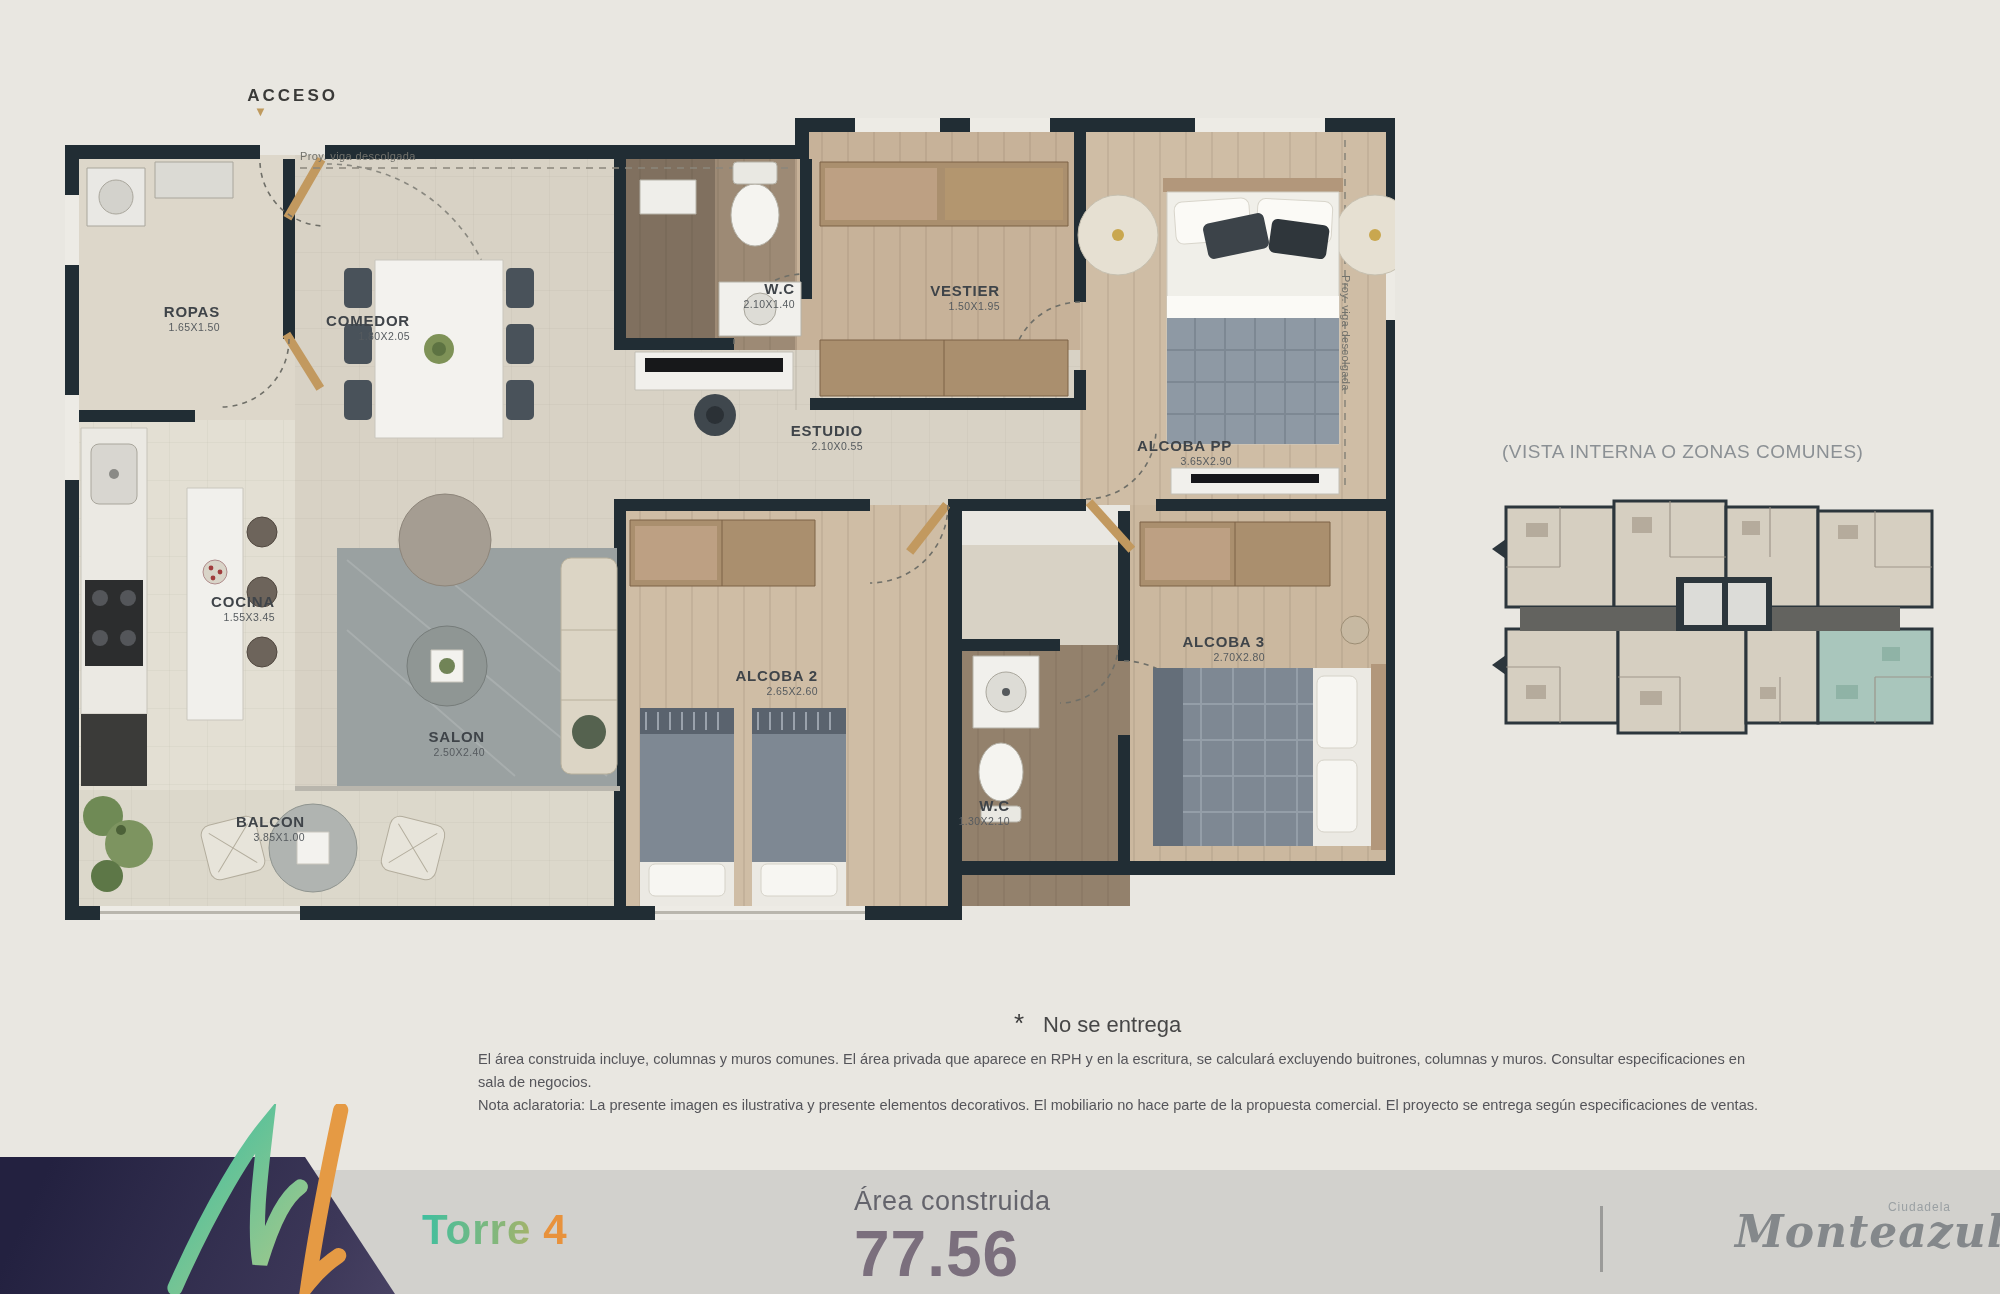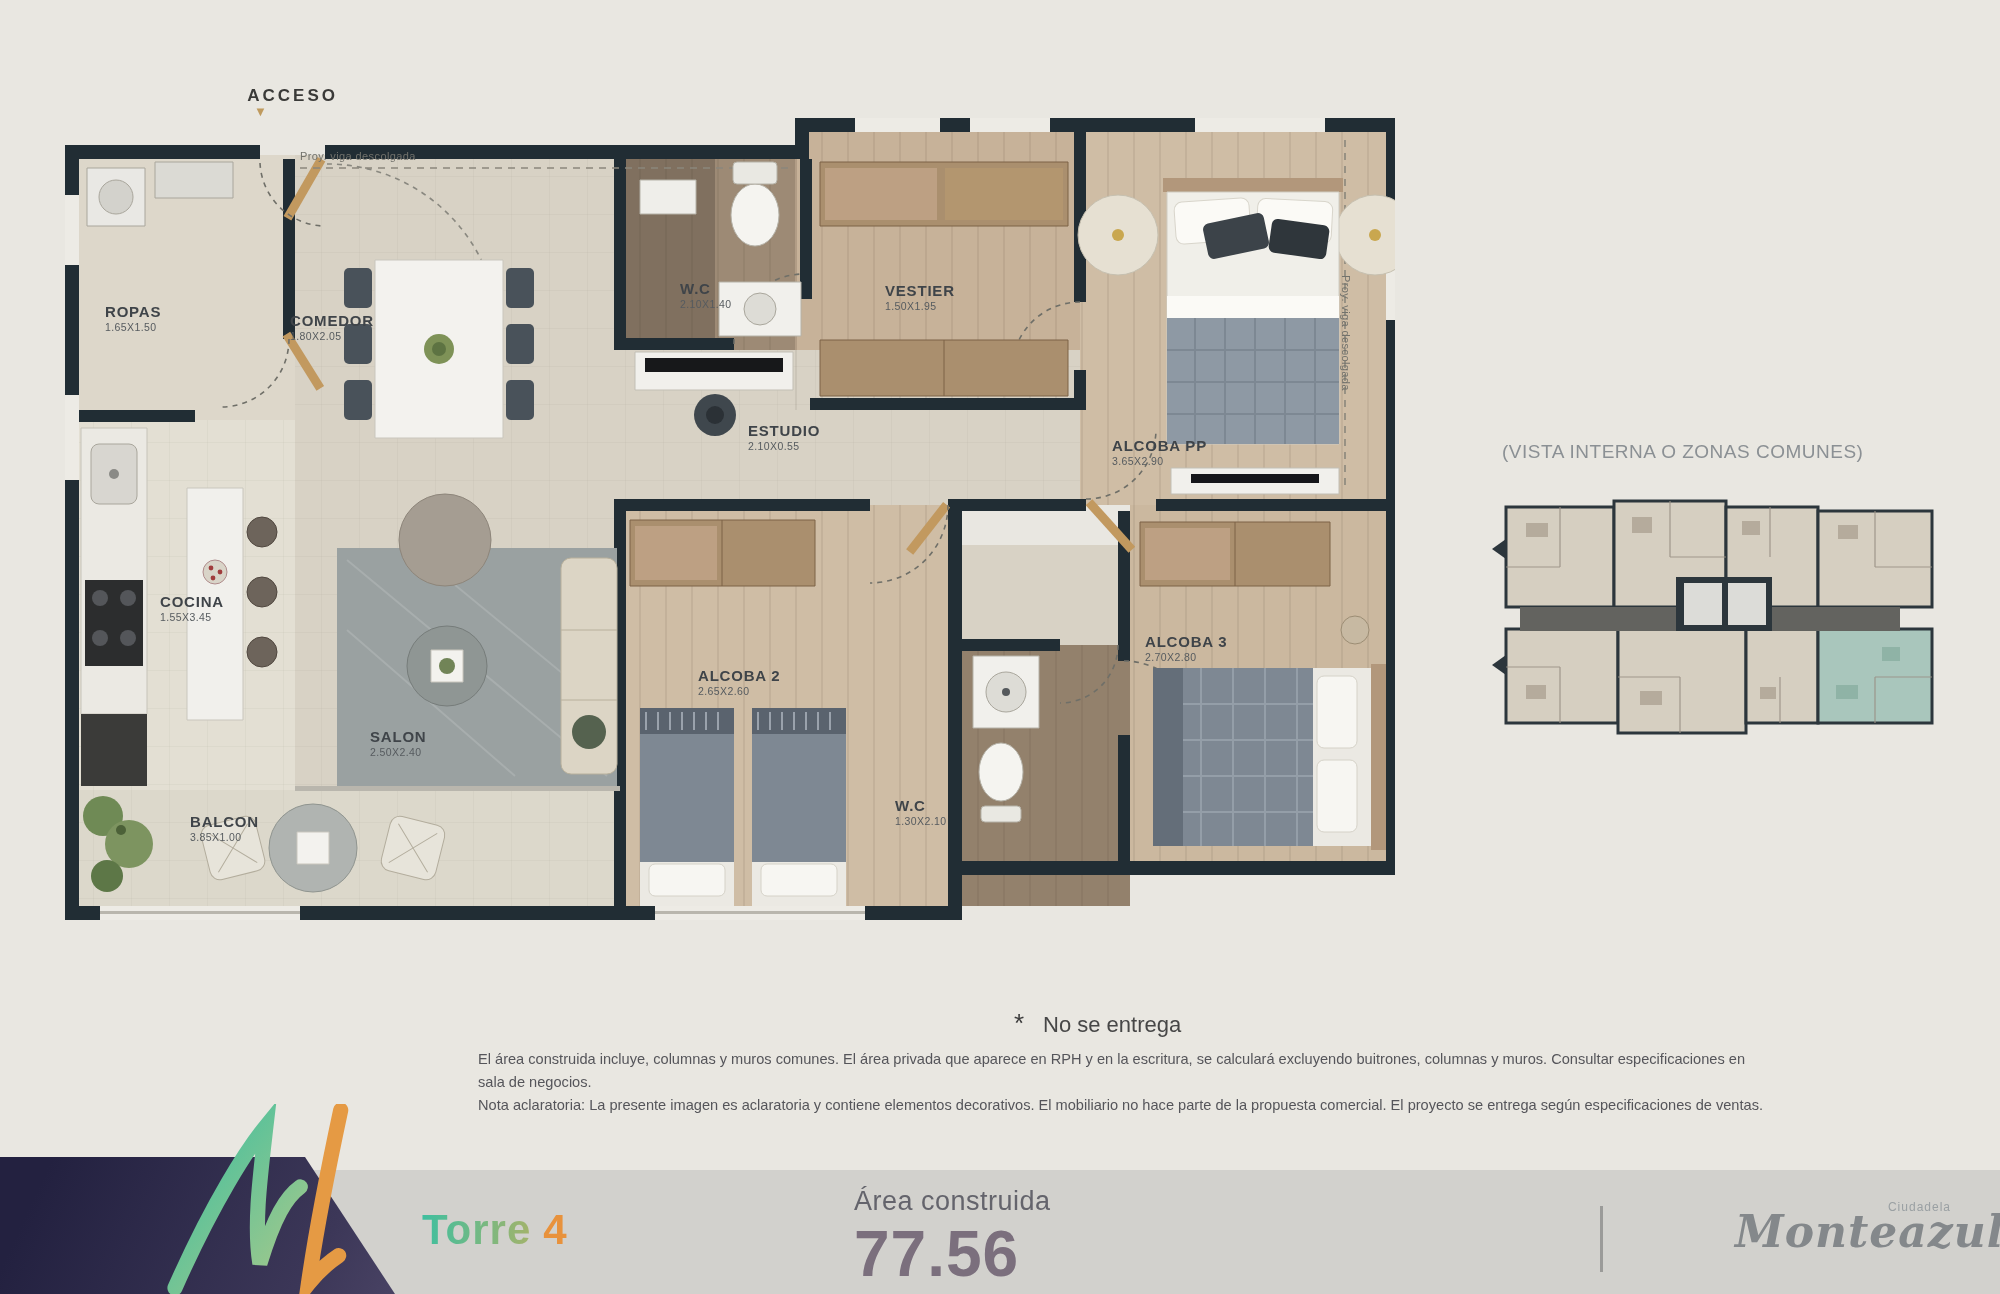--- a/index.html
+++ b/index.html
@@ -1,20 +1,20 @@
 <!DOCTYPE html>
 <html><head>
 <meta charset="utf-8">
 <style>
   html,body{margin:0;padding:0;}
   body{width:2000px;height:1294px;font-family:"Liberation Sans",sans-serif;}
   .page{position:relative;width:2000px;height:1294px;background:#e9e7e1;overflow:hidden;}
 
   
-  .room-label{position:absolute;text-align:left;color:#3f4449;pointer-events:none;}
+  .room-label{position:absolute;text-align:right;color:#3f4449;pointer-events:none;}
   .room-label .rn{font-size:15px;font-weight:700;letter-spacing:.8px;}
   .room-label .rd{font-size:10.5px;color:#565b5f;letter-spacing:.4px;margin-top:1px;}
   .acceso{position:absolute;left:198px;top:86px;width:140px;text-align:right;
           font-size:17px;font-weight:700;letter-spacing:3px;color:#3a3a38;}
   .acceso-arrow{position:absolute;left:254px;top:104px;font-size:13px;color:#bf9a5e;}
   .beam-note{position:absolute;font-size:11px;color:#72726c;letter-spacing:.4px;}
   .beam-note.vert{transform:rotate(90deg);transform-origin:left top;}
 
   
   .side-title{position:absolute;left:1487px;top:388px;font-size:40px;font-weight:800;
@@ -409,21 +409,21 @@
         <rect x="402" y="160" width="18" height="14"></rect>
     </g>
     <polygon points="26,52 12,62 26,72" fill="#2c363c"></polygon>
     <polygon points="26,168 12,178 26,188" fill="#2c363c"></polygon>
   </svg>
 
   <div class="star">*</div>
   <div class="no-entrega">No se entrega</div>
   <div class="disclaimer">
     <div>El área construida incluye, columnas y muros comunes. El área privada que aparece en RPH y en la escritura, se calculará excluyendo buitrones, columnas y muros. Consultar especificaciones en sala de negocios.</div>
-    <div>Nota aclaratoria: La presente imagen es aclaratoria y contiene elementos decorativos. El mobiliario no hace parte de la propuesta comercial. El proyecto se entrega según especificaciones de ventas.</div>
+    <div>Nota aclaratoria: La presente imagen es ilustrativa y presente elementos decorativos. El mobiliario no hace parte de la propuesta comercial. El proyecto se entrega según especificaciones de ventas.</div>
   </div>
 
   <div class="footer-band"></div>
   <div class="footer-navy"></div>
 
   <svg class="m-logo" viewBox="0 0 220 190">
     <defs>
       <linearGradient id="mgrad" x1="0" y1="0" x2="1" y2="1">
         <stop offset="0" stop-color="#3fbf9f"></stop>
           <stop offset="1" stop-color="#a9c98a"></stop>

